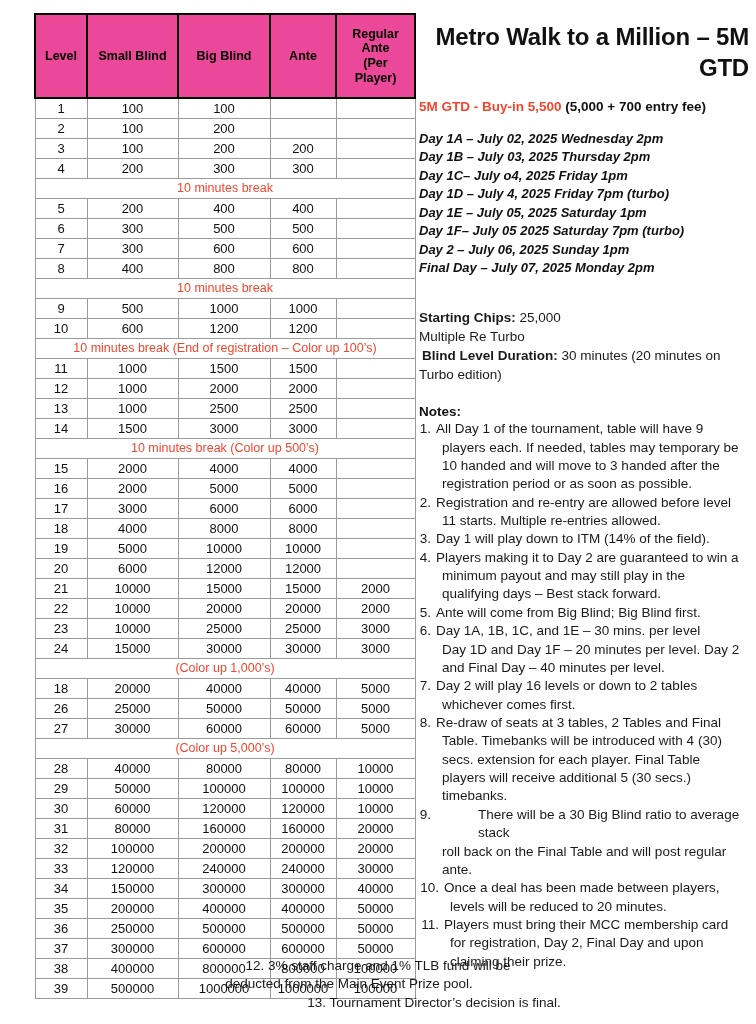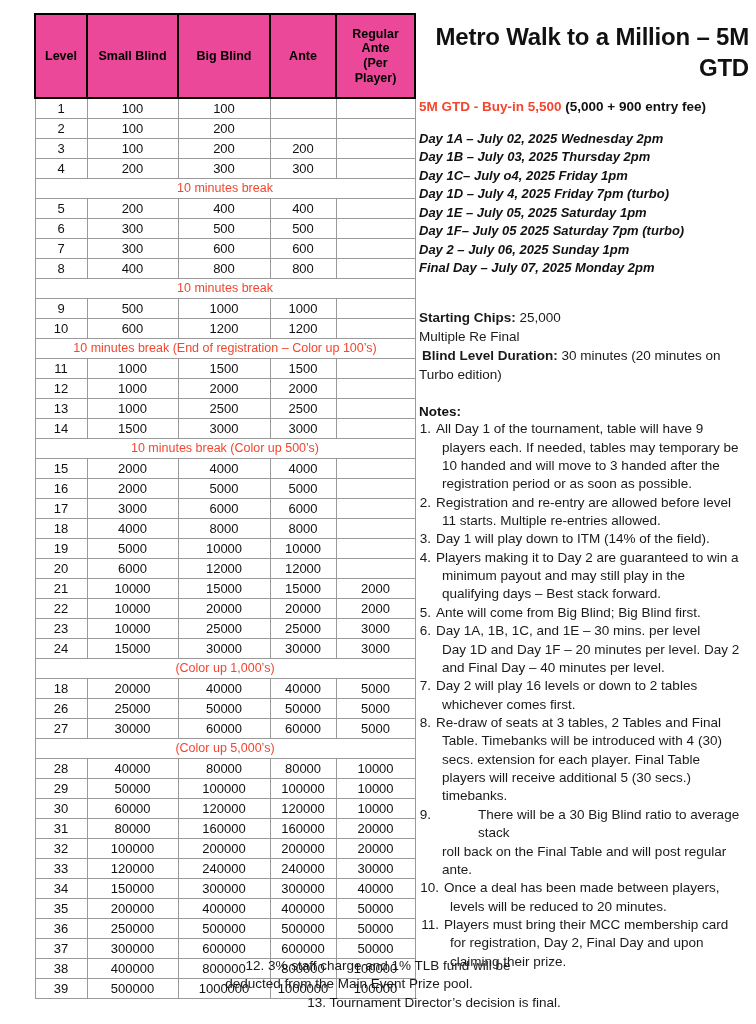--- a/index.html
+++ b/index.html
@@ -483,39 +483,39 @@
       </tbody>
   </table>
 </div>
 
 <div id="info-panel">
 
   <h1 id="event-title">Metro Walk to a Million – 5M GTD</h1>
 
   <p id="buyin-line">
     <span class="red">5M GTD - Buy-in 5,500</span>
-    <span class="blk">(5,000 + 900 entry fee)</span>
+    <span class="blk">(5,000 + 700 entry fee)</span>
   </p>
 
   <div class="day-list" id="day-list">
       <div class="day-line">Day 1A – July 02, 2025 Wednesday 2pm</div>
       <div class="day-line">Day 1B – July 03, 2025 Thursday 2pm</div>
       <div class="day-line">Day 1C– July o4, 2025 Friday 1pm</div>
       <div class="day-line">Day 1D – July 4, 2025 Friday 7pm (turbo)</div>
       <div class="day-line">Day 1E – July 05, 2025 Saturday 1pm</div>
       <div class="day-line">Day 1F– July 05 2025 Saturday 7pm (turbo)</div>
       <div class="day-line">Day 2 – July 06, 2025 Sunday 1pm</div>
       <div class="day-line">Final Day – July 07, 2025 Monday 2pm</div>
     </div>
 
   <div class="meta-block">
     <div class="meta-line">
       <b>Starting Chips:</b><span> 25,000</span>
     </div>
-    <div class="meta-line">Multiple Re Final</div>
+    <div class="meta-line">Multiple Re Turbo</div>
     <div class="meta-line indent1">
       <b>Blind Level Duration:</b><span> 30 minutes (20 minutes on Turbo edition)</span>
     </div>
   </div>
 
   <div id="notes-heading">Notes:</div>
   <ol class="notes" id="notes-list">
       <li>
         <span class="num">1.</span>
         <span class="body">

